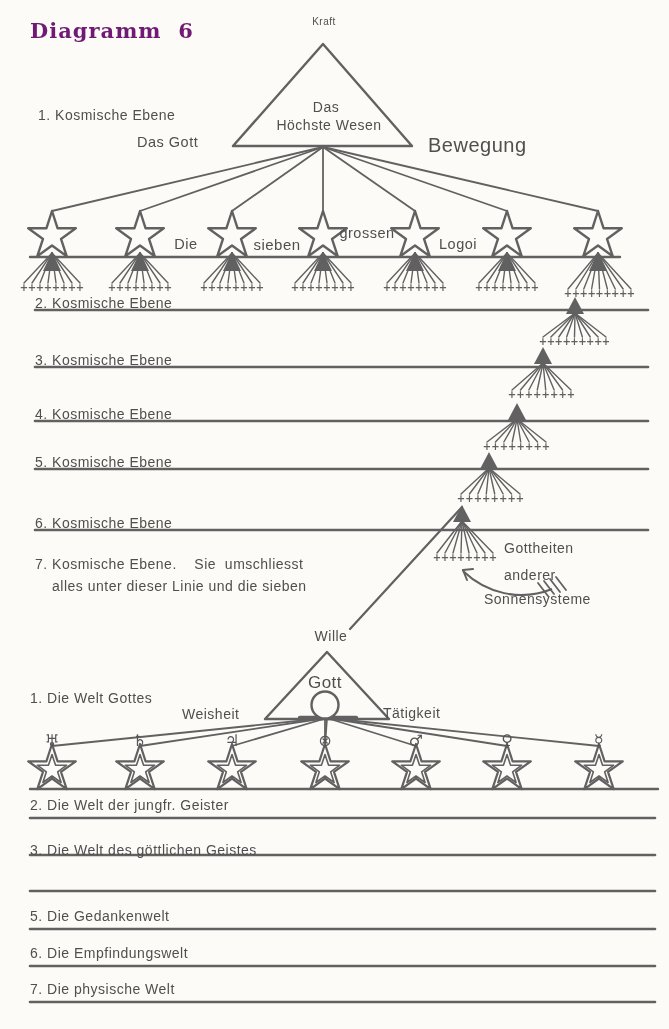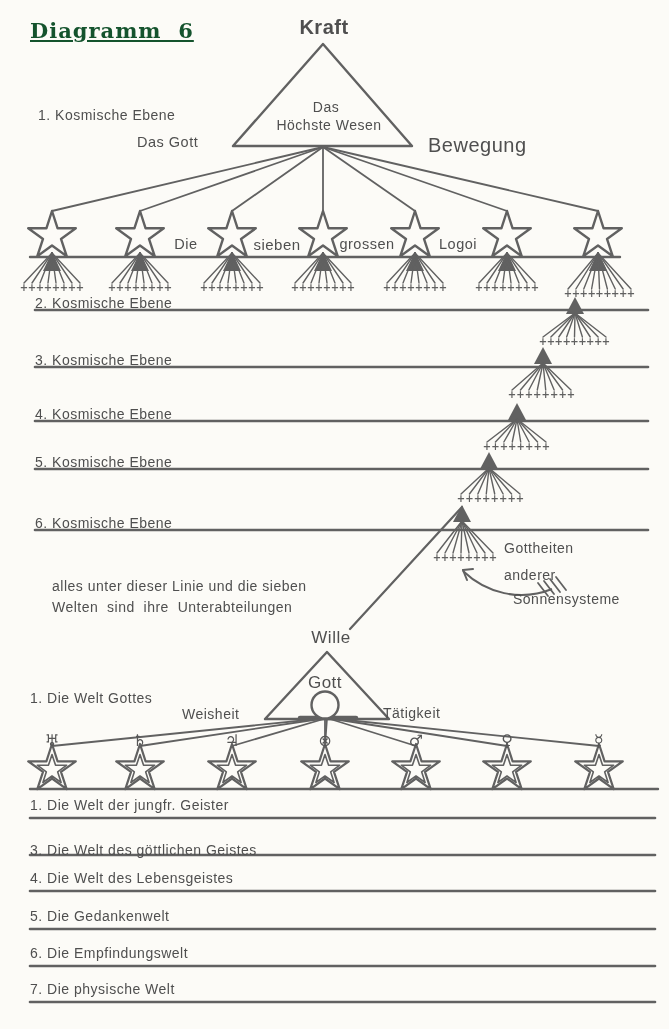--- a/index.html
+++ b/index.html
@@ -1,23 +1,23 @@
 <!DOCTYPE html>
 <html><head>
 <meta charset="utf-8">
 <style>
   html,body{margin:0;padding:0;}
   #page{position:relative;width:669px;height:1029px;background:#fcfbf7;overflow:hidden;
         font-family:"Liberation Sans",sans-serif;color:#4d4d4d;}
   .lbl{position:absolute;font-size:14px;letter-spacing:.5px;white-space:nowrap;color:#4f4f4f;}
   .pre{white-space:pre;}
   .ctr{transform:translateX(-50%);}
-  #title{font-family:"DejaVu Serif",serif;font-weight:bold;font-size:21px;color:#14532d;letter-spacing:1px;text-decoration:underline;}
-  #kraft{font-size:20px;font-weight:bold;}
-  #wille{font-size:17px;}
+  #title{font-family:"DejaVu Serif",serif;font-weight:bold;font-size:21px;color:#701a75;letter-spacing:1px;}
+  #kraft{font-size:10px;}
+  #wille{font-size:14px;}
   #gott{font-size:17px;}
   .sym{position:absolute;font-size:16px;color:#565656;transform:translateX(-50%);font-family:"DejaVu Sans",sans-serif;}
   svg{position:absolute;left:0;top:0;}
 </style>
 </head>
 <body>
 
 <div id="page">
   <svg id="gfx" width="669" height="1029" viewBox="0 0 669 1029">
       <path d="M323,44 L233,146 L412,146 Z" fill="none" stroke="#616161" stroke-width="2.4" stroke-linejoin="round"></path>
@@ -293,46 +293,45 @@
 
   <div id="title" class="lbl pre" style="left:30px;top:18px;">Diagramm  6</div>
 
   <div id="kraft" class="lbl ctr" style="left:324px;top:16px;">Kraft</div>
   <div class="lbl ctr" style="left:326px;top:99px;">Das</div>
   <div class="lbl ctr" style="left:329px;top:117px;">Höchste Wesen</div>
   <div class="lbl" style="left:137px;top:134px;font-size:14.5px;">Das Gott</div>
   <div class="lbl" style="left:428px;top:134px;font-size:20px;">Bewegung</div>
   <div class="lbl" style="left:38px;top:107px;">1. Kosmische Ebene</div>
 
+  <div class="lbl pre" style="left:35px;top:556px;">7. Kosmische Ebene.    Sie  umschliesst</div>
   <div class="lbl pre" style="left:52px;top:578px;">alles unter dieser Linie und die sieben</div>
-  <div class="lbl pre" style="left:52px;top:599px;">Welten  sind  ihre  Unterabteilungen</div>
 
   <div class="lbl" style="left:504px;top:540px;">Gottheiten</div>
   <div class="lbl" style="left:504px;top:567px;">anderer</div>
-  <div class="lbl" style="left:513px;top:591px;">Sonnensysteme</div>
+  <div class="lbl" style="left:484px;top:591px;">Sonnensysteme</div>
 
   <div id="wille" class="lbl ctr" style="left:331px;top:628px;">Wille</div>
   <div id="gott" class="lbl ctr" style="left:325px;top:673px;">Gott</div>
   <div class="lbl" style="left:182px;top:706px;">Weisheit</div>
   <div class="lbl" style="left:383px;top:705px;">Tätigkeit</div>
   <div class="lbl" style="left:30px;top:690px;">1. Die Welt Gottes</div>
 <div class="lbl" style="left: 35px; top: 295px;">2. Kosmische Ebene</div>
     <div class="lbl" style="left: 35px; top: 352px;">3. Kosmische Ebene</div>
     <div class="lbl" style="left: 35px; top: 406px;">4. Kosmische Ebene</div>
     <div class="lbl" style="left: 35px; top: 454px;">5. Kosmische Ebene</div>
     <div class="lbl" style="left: 35px; top: 515px;">6. Kosmische Ebene</div>
-    <div class="lbl" style="left: 30px; top: 797px;">1. Die Welt der jungfr. Geister</div>
+    <div class="lbl" style="left: 30px; top: 797px;">2. Die Welt der jungfr. Geister</div>
     <div class="lbl" style="left: 30px; top: 834px; margin-top: 8px;">3. Die Welt des göttlichen Geistes</div>
-    <div class="lbl" style="left: 30px; top: 870px;">4. Die Welt des Lebensgeistes</div>
     <div class="lbl" style="left: 30px; top: 908px;">5. Die Gedankenwelt</div>
     <div class="lbl" style="left: 30px; top: 945px;">6. Die Empfindungswelt</div>
     <div class="lbl" style="left: 30px; top: 981px;">7. Die physische Welt</div>
     <div class="lbl" style="left: 186px; top: 236px; transform: translateX(-50%); font-size: 14.5px;">Die</div>
     <div class="lbl" style="left: 277px; top: 236px; transform: translateX(-50%); font-size: 15px;">sieben</div>
-    <div class="lbl" style="left: 367px; top: 236px; transform: translateX(-50%); font-size: 14.5px;">grossen</div>
+    <div class="lbl" style="left: 367px; top: 225px; transform: translateX(-50%); font-size: 14.5px;">grossen</div>
     <div class="lbl" style="left: 458px; top: 236px; transform: translateX(-50%); font-size: 14.5px;">Logoi</div>
     <div class="sym" style="left: 52px; top: 731px;">♅</div>
     <div class="sym" style="left: 140px; top: 731px;">♄</div>
     <div class="sym" style="left: 232px; top: 731px;">♃</div>
     <div class="sym" style="left: 325px; top: 731px;">⊗</div>
     <div class="sym" style="left: 416px; top: 731px;">♂</div>
     <div class="sym" style="left: 507px; top: 731px;">♀</div>
     <div class="sym" style="left: 599px; top: 731px;">☿</div>
   </div>
 

